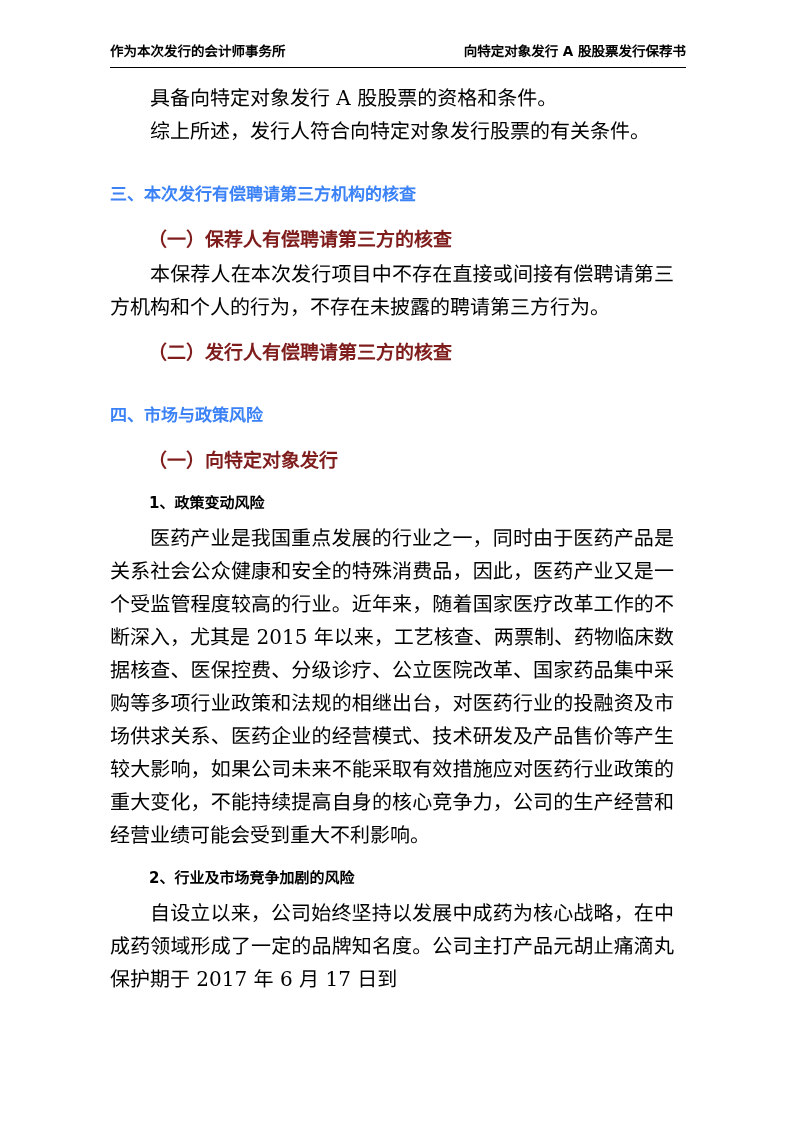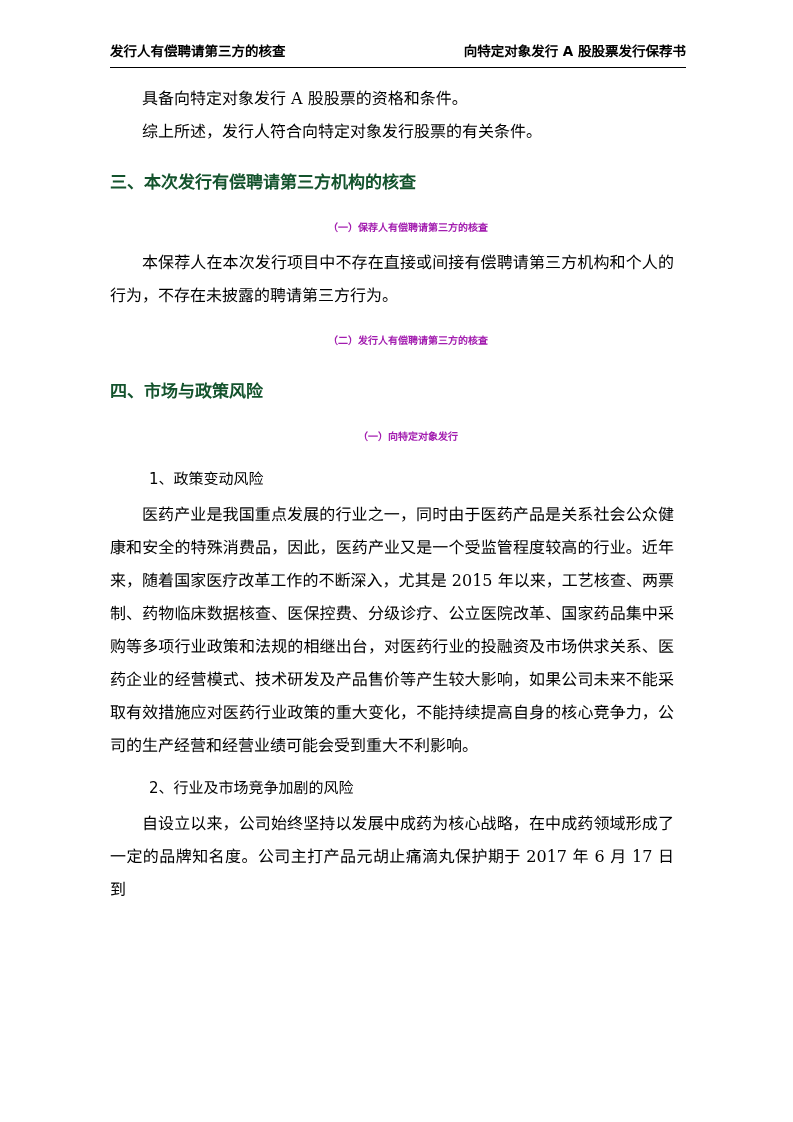--- a/index.html
+++ b/index.html
@@ -38,50 +38,49 @@
     font-weight: 600;
   }
   .header-left, .header-right {
     white-space: nowrap;
   }
   .body-text {
     margin-top: 14px;
   }
   p.para {
     margin: 0 12px 0 0;
-    font-size: 16px;
+    font-size: 20px;
     line-height: 33px;
     text-align: justify;
     text-justify: inter-ideograph;
     text-indent: 2em;
     color: #000;
   }
   h2.h-level1 {
     font-size: 17px;
     line-height: 33px;
     font-weight: bold;
-    margin: 18px 0 4px 0;
+    margin: 30px 0 4px 0;
     font-family: "DejaVu Sans", "Liberation Sans", sans-serif;
-    color: #14532d;
+    color: #3b82f6;
     text-indent: 0;
   }
   h3.h-level2 {
-    font-size: 10px;
+    font-size: 19px;
     line-height: 33px;
     font-weight: bold;
     margin: 12px 0 2px 0;
     text-indent: 2em;
     font-family: "DejaVu Sans", "Liberation Sans", sans-serif;
-    color: #a21caf;
-    text-align: center;
+    color: #7f1d1d;
   }
   h4.h-level3 {
     font-size: 15px;
     line-height: 33px;
-    font-weight: normal;
+    font-weight: bold;
     margin: 10px 0 2px 0;
     text-indent: 2.6em;
     font-family: "DejaVu Sans", "Liberation Sans", sans-serif;
     color: #000;
   }
   .footer {
     position: absolute;
     left: 0;
     right: 0;
     bottom: 70px;
@@ -92,21 +91,21 @@
   }
 </style>
 </head>
 <body>
 
 <div class="page">
 
   <div class="page-inner">
 
     <div class="header">
-      <span class="header-left">发行人有偿聘请第三方的核查</span>
+      <span class="header-left">作为本次发行的会计师事务所</span>
       <span class="header-right">向特定对象发行 A 股股票发行保荐书</span>
     </div>
 
     <div class="body-text">
 
       <p class="para">具备向特定对象发行 A 股股票的资格和条件。</p>
       <p class="para">综上所述，发行人符合向特定对象发行股票的有关条件。</p>
 
       <h2 class="h-level1">三、本次发行有偿聘请第三方机构的核查</h2>
 

